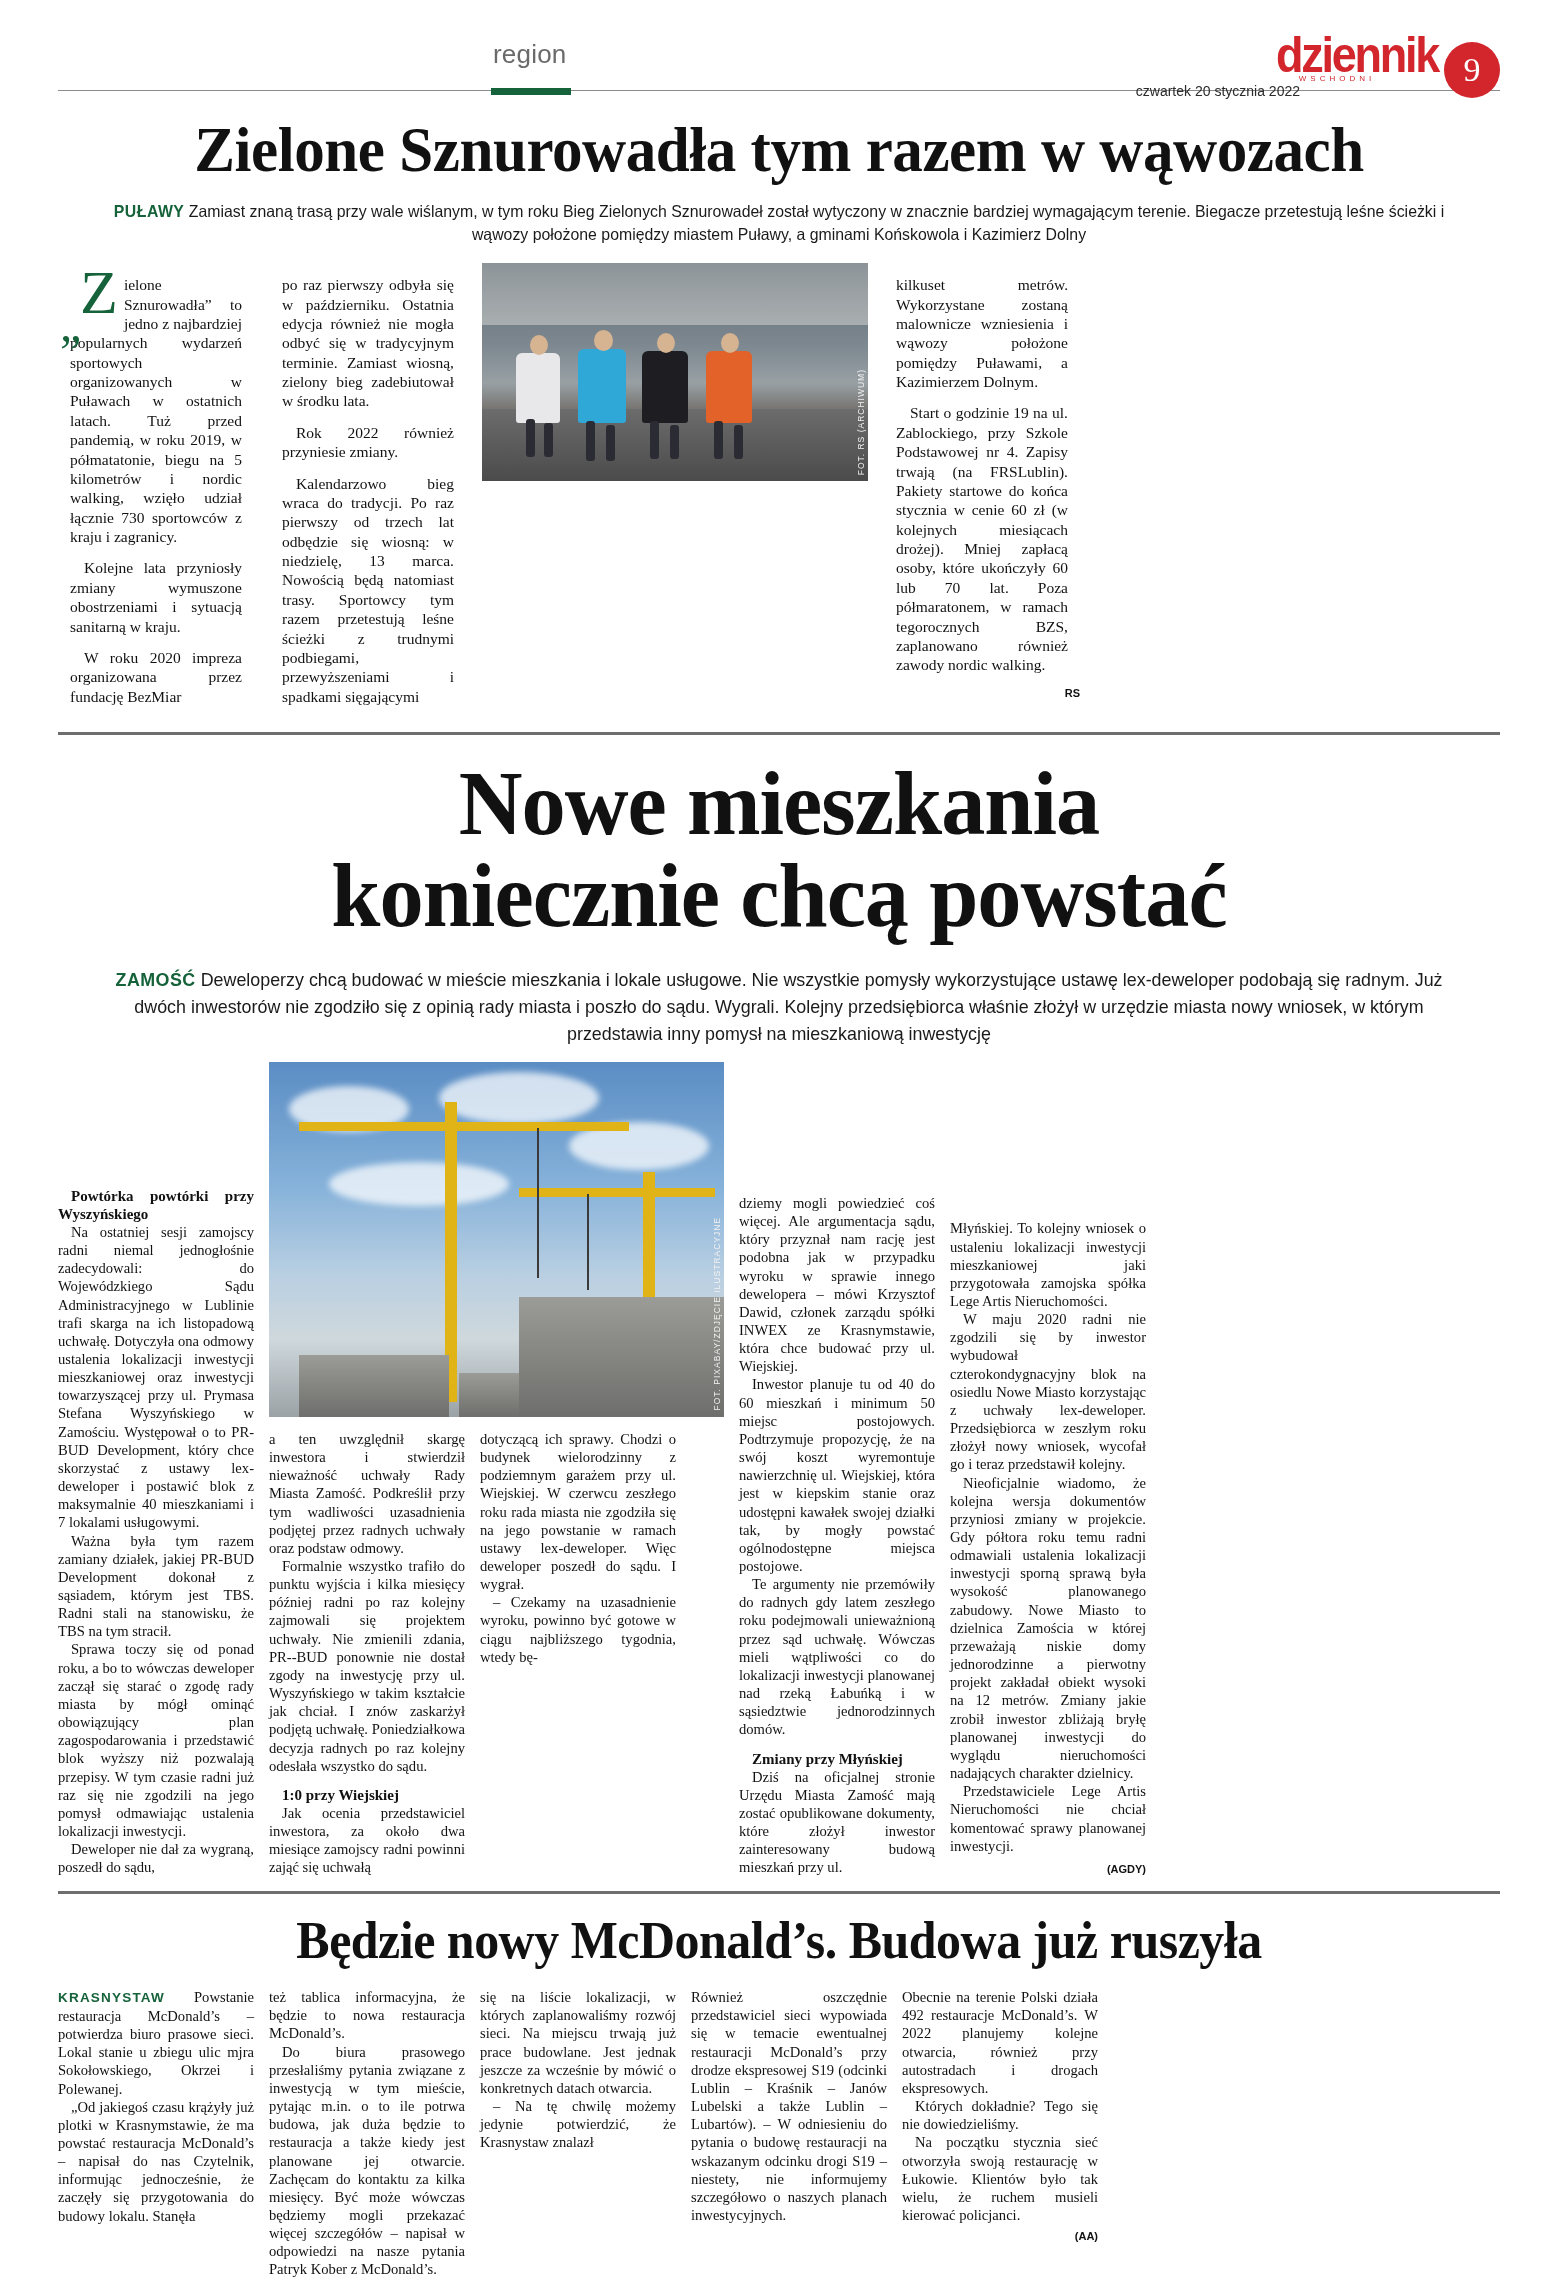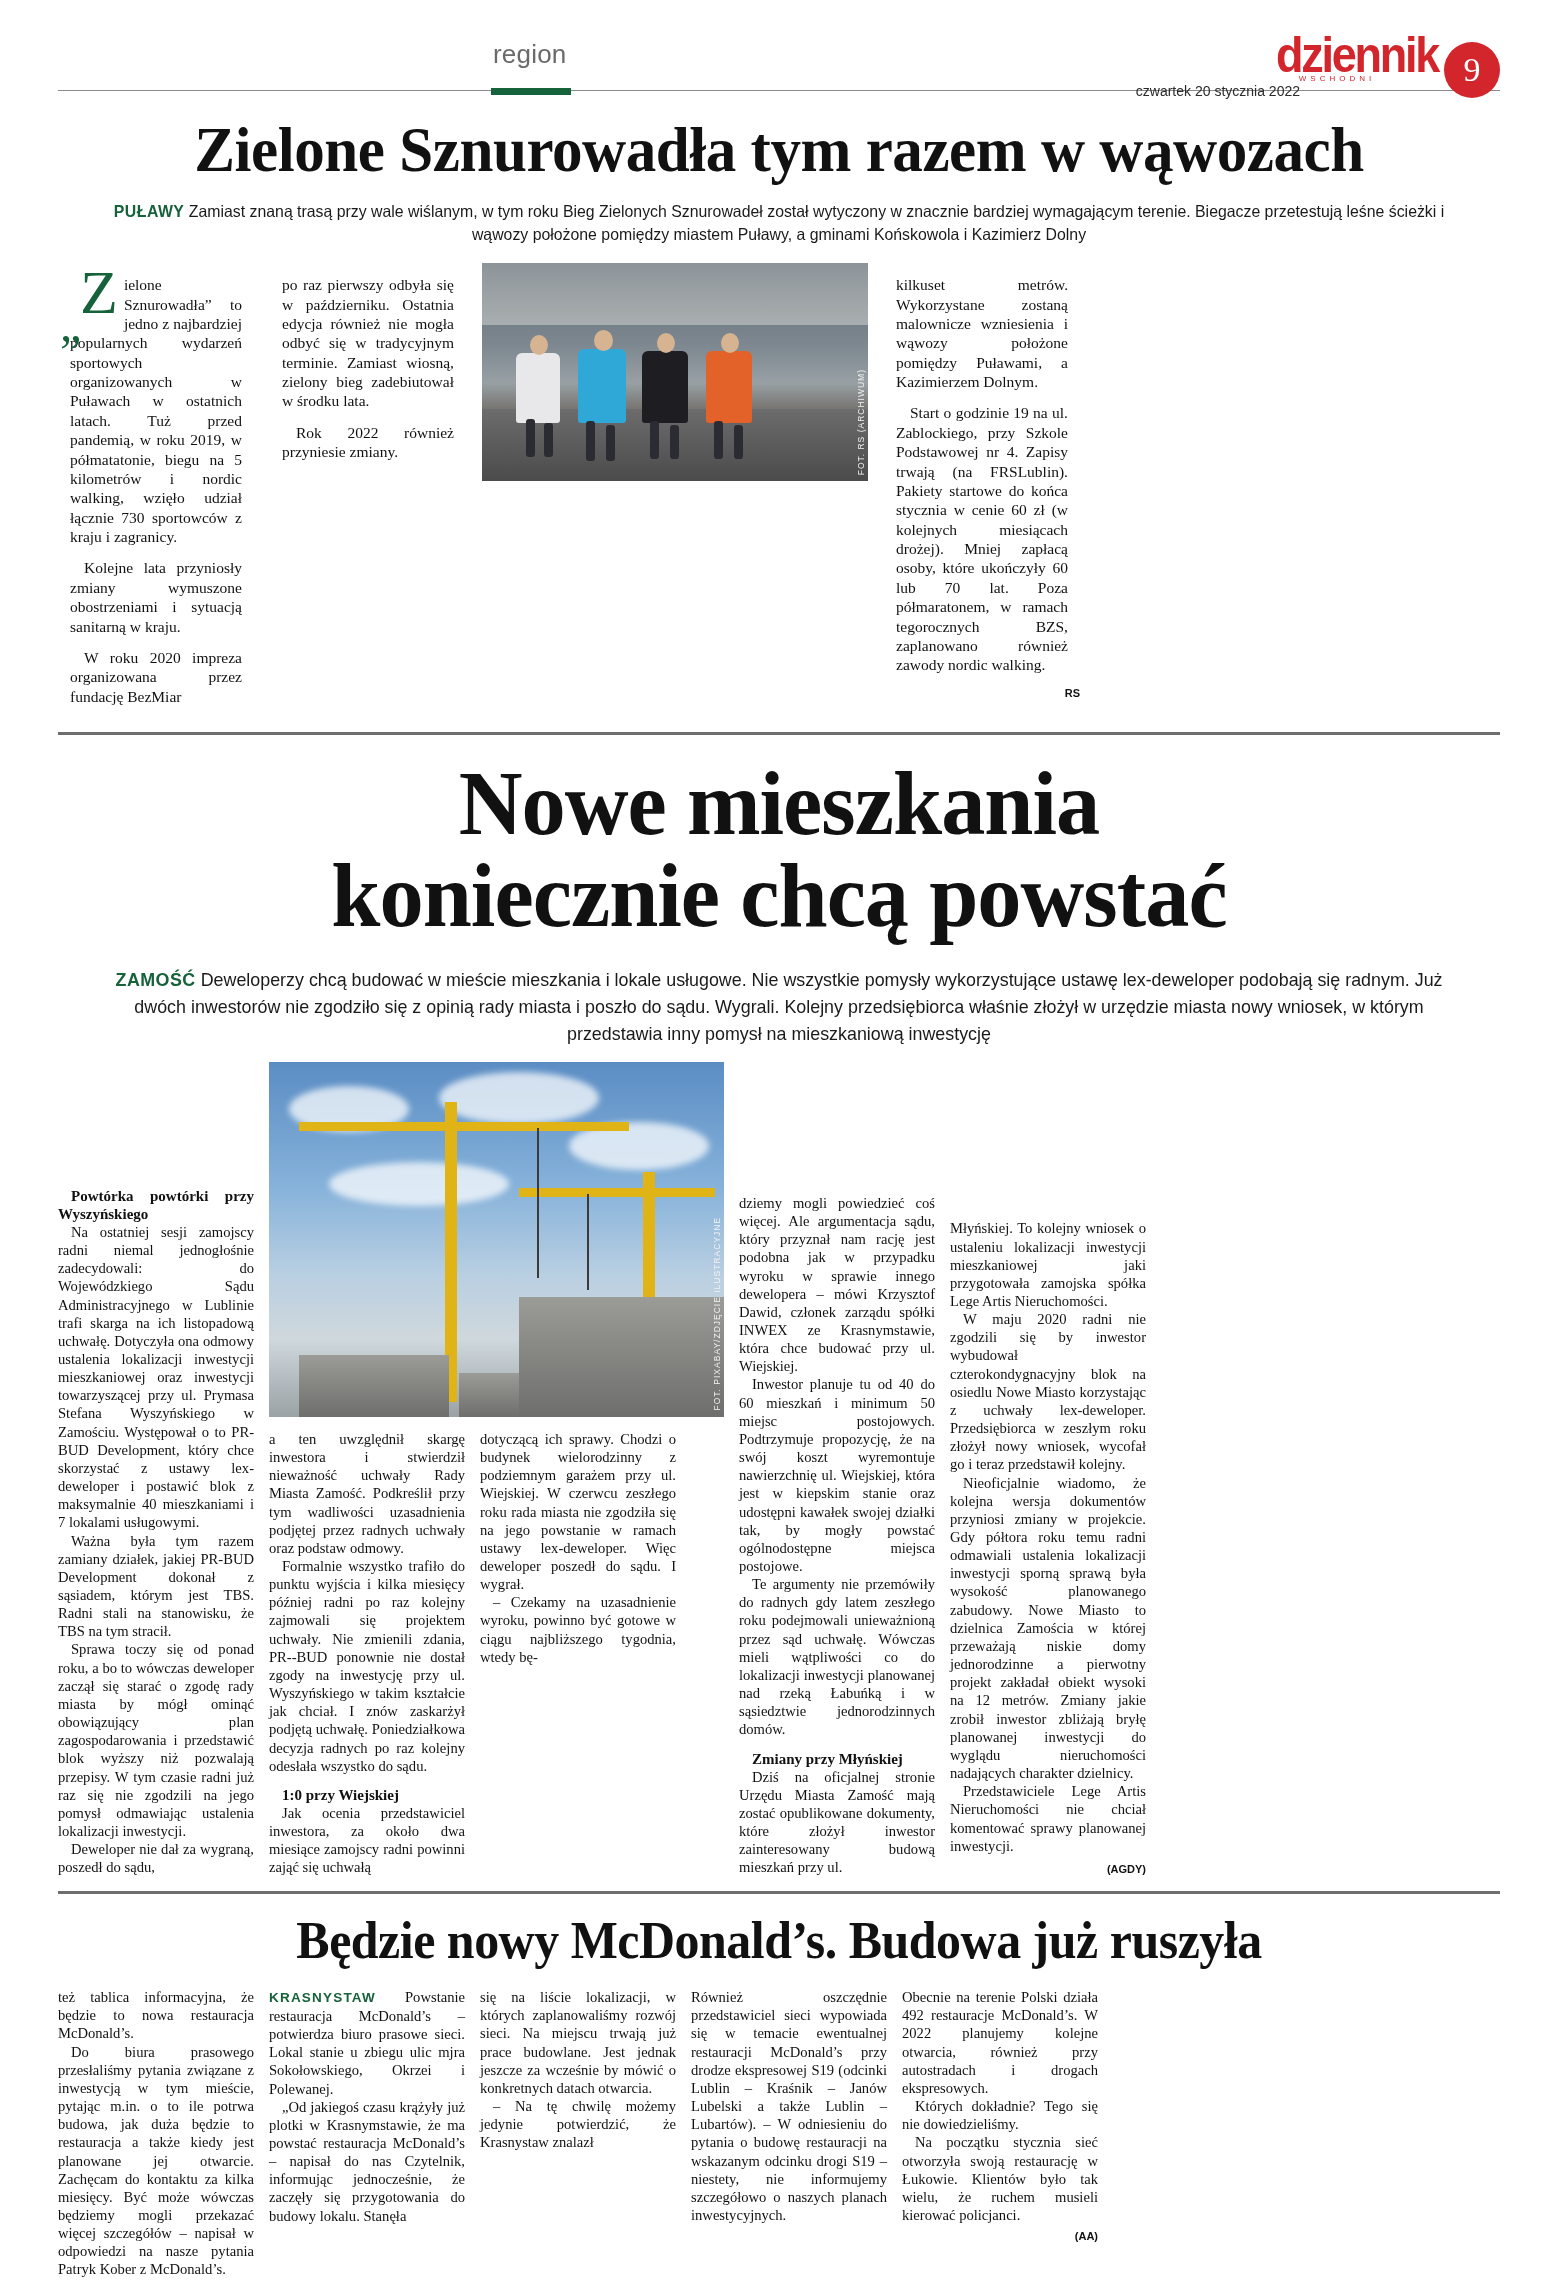--- a/index.html
+++ b/index.html
@@ -201,20 +201,21 @@
         <span class="openquote">„</span>
         <span class="dropcap">Z</span>
         <p class="first">ielone Sznurowadła” to jedno z najbardziej popularnych wydarzeń sportowych organizowanych w Puławach w ostatnich latach. Tuż przed pandemią, w roku 2019, w półmatatonie, biegu na 5 kilometrów i nordic walking, wzięło udział łącznie 730 sportowców z kraju i zagranicy.</p>
         <p>Kolejne lata przyniosły zmiany wymuszone obostrzeniami i sytuacją sanitarną w kraju.</p>
         <p>W roku 2020 impreza organizowana przez fundację BezMiar</p>
       </div>
 
       <div class="col-narrow colA">
         <p class="first">po raz pierwszy odbyła się w październiku. Ostatnia edycja również nie mogła odbyć się w tradycyjnym terminie. Zamiast wiosną, zielony bieg zadebiutował w środku lata.</p>
         <p>Rok 2022 również przyniesie zmiany.</p>
+        <p>Kalendarzowo bieg wraca do tradycji. Po raz pierwszy od trzech lat odbędzie się wiosną: w niedzielę, 13 marca. Nowością będą natomiast trasy. Sportowcy tym razem przetestują leśne ścieżki z trudnymi podbiegami, przewyższeniami i spadkami sięgającymi</p>
       </div>
 
       <div class="photo1">
         <div class="wall"></div>
         <div class="road"></div>
         <div class="runner" style="left:34px;width:44px;height:70px;background:#e8e8ea;"></div>
         <div class="head" style="left:48px;bottom:126px;width:18px;height:20px;"></div>
         <div class="leg" style="left:44px;bottom:24px;height:38px;"></div>
         <div class="leg" style="left:62px;bottom:24px;height:34px;"></div>
         <div class="runner" style="left:96px;width:48px;height:74px;background:#2fa8d8;"></div>
@@ -309,31 +310,31 @@
       </div>
     </div>
   </div>
 
   <div class="sep-thick"></div>
 
   <div>
     <h1 class="h3-main">Będzie nowy McDonald’s. Budowa już ruszyła</h1>
     <div class="art3-body">
       <div class="c3">
-        <p class="noind">też tablica informacyjna, że będzie to nowa restauracja McDonald’s.</p>
-        <p>Do biura prasowego przesłaliśmy pytania związane z inwestycją w tym mieście, pytając m.in. o to ile potrwa budowa, jak duża będzie to restauracja a także kiedy jest planowane jej otwarcie. Zachęcam do kontaktu za kilka miesięcy. Być może wówczas będziemy mogli przekazać więcej szczegółów – napisał w odpowiedzi na nasze pytania Patryk Kober z McDonald’s.</p>
-      </div>
-      <div class="c3">
         <p class="noind">
           <span class="city3">KRASNYSTAW</span>
           <span>Powstanie restauracja McDonald’s – potwierdza biuro prasowe sieci. Lokal stanie u zbiegu ulic mjra Sokołowskiego, Okrzei i Polewanej.</span>
         </p>
         <p>„Od jakiegoś czasu krążyły już plotki w Krasnymstawie, że ma powstać restauracja McDonald’s – napisał do nas Czytelnik, informując jednocześnie, że zaczęły się przygotowania do budowy lokalu. Stanęła</p>
       </div>
       <div class="c3">
+        <p class="noind">też tablica informacyjna, że będzie to nowa restauracja McDonald’s.</p>
+        <p>Do biura prasowego przesłaliśmy pytania związane z inwestycją w tym mieście, pytając m.in. o to ile potrwa budowa, jak duża będzie to restauracja a także kiedy jest planowane jej otwarcie. Zachęcam do kontaktu za kilka miesięcy. Być może wówczas będziemy mogli przekazać więcej szczegółów – napisał w odpowiedzi na nasze pytania Patryk Kober z McDonald’s.</p>
+      </div>
+      <div class="c3">
         <p class="noind">się na liście lokalizacji, w których zaplanowaliśmy rozwój sieci. Na miejscu trwają już prace budowlane. Jest jednak jeszcze za wcześnie by mówić o konkretnych datach otwarcia.</p>
         <p>– Na tę chwilę możemy jedynie potwierdzić, że Krasnystaw znalazł</p>
       </div>
       <div class="c3">
         <p class="noind">Również oszczędnie przedstawiciel sieci wypowiada się w temacie ewentualnej restauracji McDonald’s przy drodze ekspresowej S19 (odcinki Lublin – Kraśnik – Janów Lubelski a także Lublin – Lubartów). – W odniesieniu do pytania o budowę restauracji na wskazanym odcinku drogi S19 – niestety, nie informujemy szczegółowo o naszych planach inwestycyjnych.</p>
       </div>
       <div class="c3">
         <p class="noind">Obecnie na terenie Polski działa 492 restauracje McDonald’s. W 2022 planujemy kolejne otwarcia, również przy autostradach i drogach ekspresowych.</p>
         <p>Których dokładnie? Tego się nie dowiedzieliśmy.</p>
         <p>Na początku stycznia sieć otworzyła swoją restaurację w Łukowie. Klientów było tak wielu, że ruchem musieli kierować policjanci.</p>

